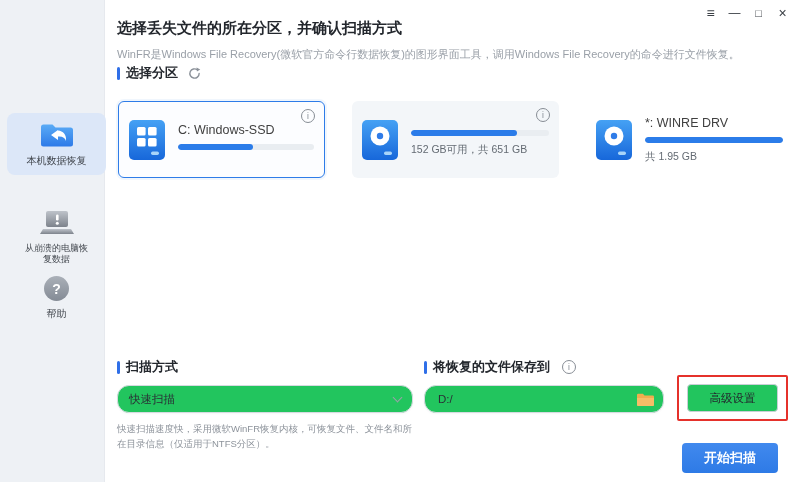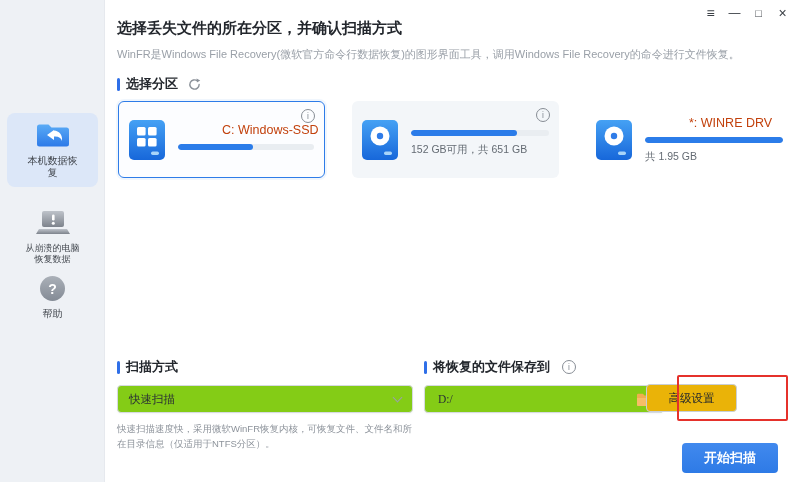--- a/index.html
+++ b/index.html
@@ -4,21 +4,21 @@
 <style>
   html,body{margin:0;padding:0;background:#fff;}
   .app{position:relative;width:800px;height:482px;background:#ffffff;
        font-family:"Liberation Sans",sans-serif;overflow:hidden;}
 
   
   .sidebar{position:absolute;left:0;top:0;width:105px;height:482px;background:#eef1f5;border-right:1px solid #e6e9ee;box-sizing:border-box;}
   .logo{position:absolute;top:14px;left:0;width:105px;text-align:center;}
   .logo svg{width:48px;height:42px;display:block;margin:0 auto;}
   .logo-text{margin-top:3px;font-size:15px;font-weight:bold;color:#171c22;letter-spacing:.3px;}
-  .nav-item{position:absolute;left:7px;width:91px;text-align:center;border-radius:8px;padding:9px 16px 8px;box-sizing:border-box;cursor:pointer;}
+  .nav-item{position:absolute;left:7px;width:99px;text-align:center;border-radius:8px;padding:9px 16px 8px;box-sizing:border-box;cursor:pointer;}
   .nav-item.selected{background:#dce7f8;}
   .nav-item svg{display:block;margin:0 auto;}
   .nav-label{font-size:10px;color:#41464d;margin-top:6px;line-height:1.2;}
   .nav-item.long .nav-label{font-size:9px;}
   .nav-1{top:113px;}
   .nav-2{top:200px;}
   .nav-3{top:266px;}
 
   
   .win-controls{position:absolute;top:4px;right:8px;display:flex;gap:5px;}
@@ -29,55 +29,55 @@
   .ctrl.close{font-size:14px;}
 
   
   .page-title{position:absolute;left:117px;top:19px;font-size:15px;font-weight:bold;color:#23272d;}
   .page-subtitle{position:absolute;left:117px;top:47px;font-size:11px;color:#9aa0a8;}
 
   
   .sec-head{display:flex;align-items:center;gap:6px;}
   .sec-bar{width:3px;height:13px;background:#2f6fe8;border-radius:1.5px;}
   .sec-title{font-size:13px;font-weight:bold;color:#23272d;}
-  .part-head{position:absolute;left:117px;top:75px;}
+  .part-head{position:absolute;left:117px;top:64px;}
   .refresh{margin-left:4px;display:flex;align-items:center;cursor:pointer;}
 
   
   .cards{position:absolute;left:118px;top:101px;display:flex;gap:27px;}
   .card{box-sizing:border-box;width:207px;height:77px;border-radius:6px;display:flex;align-items:center;
         padding:0 10px;position:relative;cursor:pointer;}
   .card.selected{background:#fcfdff;border:1px solid #2e7ce8;box-shadow:0 0 0 2px rgba(46,124,232,.07);}
   .card.gray{background:#f3f6f9;}
   .card .drive-icon{width:36px;height:40px;flex:none;}
   .card-body{flex:1;margin-left:13px;min-width:0;}
-  .card-name{font-size:12.5px;color:#c2410c;white-space:nowrap;margin-left:44px;}
+  .card-name{font-size:12.5px;color:#404040;white-space:nowrap;}
   .card-track{height:6px;background:#e9edf1;border-radius:3px;margin:7px 0;overflow:hidden;}
   .card-fill{height:100%;background:#2b7ce9;border-radius:3px;width:0;}
   .card-detail{font-size:10.5px;color:#646b73;white-space:nowrap;}
   .info-icon{position:absolute;top:7px;right:9px;width:12px;height:12px;border:1px solid #878d95;border-radius:50%;
              color:#878d95;font-size:8.5px;line-height:12px;text-align:center;cursor:pointer;}
   .info-inline{position:static;display:inline-block;margin-left:6px;flex:none;}
 
   
   .scan-col{position:absolute;left:117px;top:358px;width:296px;}
   .save-col{position:absolute;left:424px;top:358px;width:240px;}
-  .select,.path-box{margin-top:9px;height:28px;border:1px solid #d6dae0;border-radius:4px;background:#84cc16;
-        display:flex;align-items:center;box-sizing:border-box;box-shadow:0 1px 2px rgba(25,40,70,.04);font-family:Liberation Serif, serif;}
+  .select,.path-box{margin-top:9px;height:28px;border:1px solid #d6dae0;border-radius:12px;background:#22c55e;
+        display:flex;align-items:center;box-sizing:border-box;box-shadow:0 1px 2px rgba(25,40,70,.04);}
   .select{justify-content:space-between;padding:0 11px;font-size:11.5px;color:#2a2f35;cursor:pointer;}
   .chevron{width:6px;height:6px;border-right:1.5px solid #9aa0a8;border-bottom:1.5px solid #9aa0a8;
            transform:rotate(45deg);margin-top:-3px;}
   .scan-desc{margin-top:8px;font-size:9.5px;line-height:1.6;color:#8d939b;width:302px;}
   .path-box{padding:0 9px 0 11px;}
   .path-input{border:none;outline:none;flex:1;font-size:11.5px;color:#2a2f35;font-family:inherit;background:transparent;min-width:0;}
   .folder-btn{flex:none;display:flex;align-items:center;cursor:pointer;}
 
   .red-box{position:absolute;left:677px;top:375px;width:111px;height:46px;border:2px solid #e5312b;
            border-radius:2px;box-sizing:border-box;pointer-events:none;}
-  .advanced-btn{position:absolute;left:646px;top:384px;width:91px;height:28px;background:#eab308;border:1px solid #c9cfd6;
+  .advanced-btn{position:absolute;left:687px;top:384px;width:91px;height:28px;background:#22c55e;border:1px solid #c9cfd6;
            border-radius:4px;font-size:11.5px;color:#23272d;display:flex;align-items:center;justify-content:center;
            cursor:pointer;box-sizing:border-box;font-family:inherit;}
   .start-btn{position:absolute;left:682px;top:443px;width:96px;height:30px;border:none;border-radius:4px;
            background:linear-gradient(180deg,#4189ee,#2e7ae6);color:#fff;font-size:13px;font-weight:bold;
            display:flex;align-items:center;justify-content:center;cursor:pointer;font-family:Liberation Serif, serif;}
 </style>
 </head>
 <body>
 
 <div class="app">

